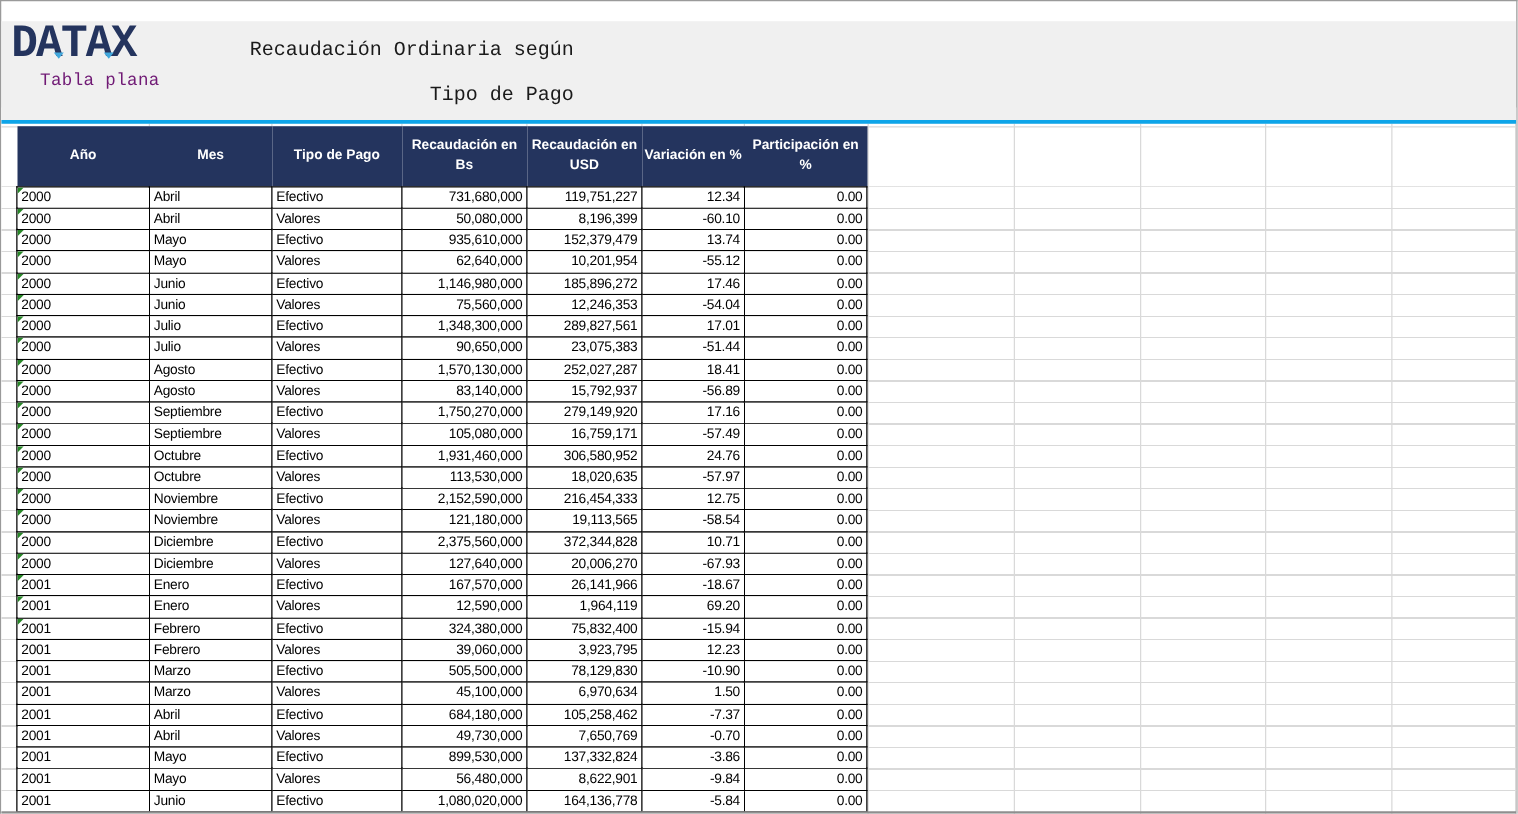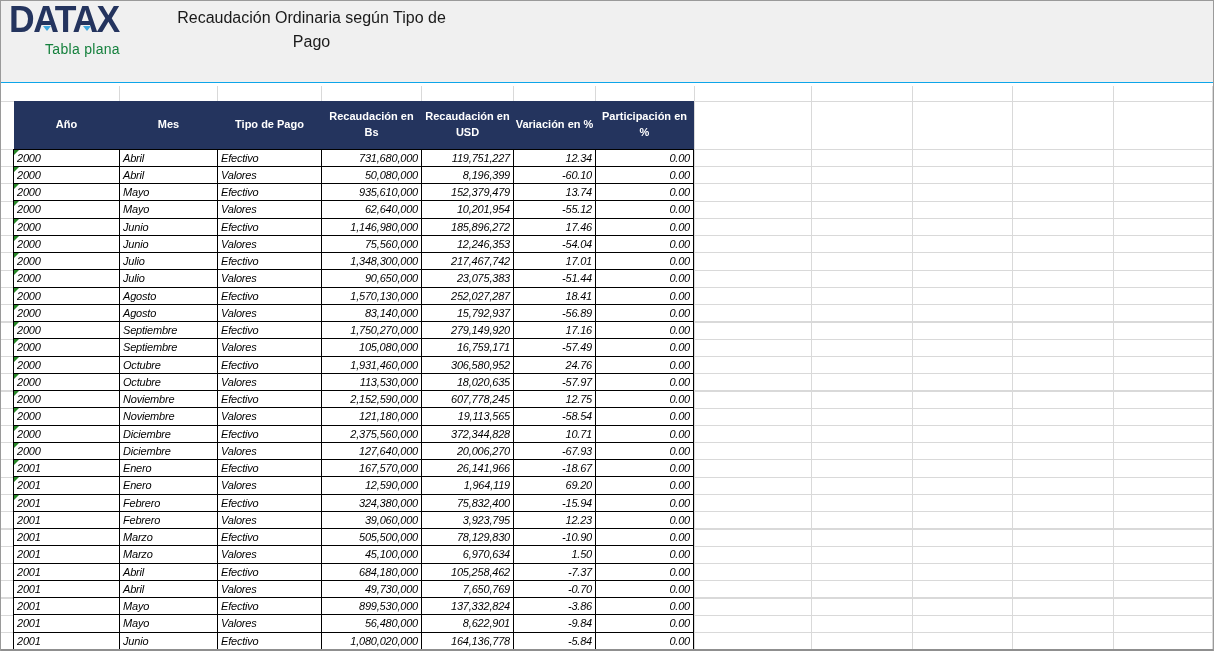--- a/index.html
+++ b/index.html
@@ -9,47 +9,48 @@
     position: relative;
     overflow: hidden;
     background: #FFFFFF;
     border: 1px solid #9A9A9A;
     border-bottom: none;
     font-family: "Liberation Sans", sans-serif;
   }
 
   
   .topbar {
-    position: absolute; top: 0; left: 0; right: 0;
+    position: absolute; top: 16px; left: 0; right: 0;
     height: 82px;
     background: #F0F0F0;
-    border-bottom: 1px solid #0ea5e9;
+    border-bottom: 3px solid #0ea5e9;
     z-index: 4;
+    font-family: Liberation Mono, monospace;
   }
   .logo { position: absolute; left: 8px; top: 0; width: 130px; height: 60px; }
   .logo-text {
     font-size: 37px; font-weight: 700; line-height: 38px;
     color: #24345E; letter-spacing: -1.5px;
     transform: scaleX(0.96); transform-origin: left;
   }
   .tick {
     position: absolute; width: 0; height: 0;
     border-left: 4px solid transparent; border-right: 4px solid transparent;
     border-top: 5px solid #41A8DC;
   }
   .tick1 { left: 34px; top: 25px; }
   .tick2 { left: 74px; top: 25px; }
   .logo-sub {
-    margin-left: 36px; margin-top: 2px;
-    font-size: 14px; color: #15803d; letter-spacing: 0.3px;
+    margin-left: 23px; margin-top: 2px;
+    font-size: 14px; color: #701a75; letter-spacing: 0.3px;
   }
   .report-title {
     position: absolute; left: 163px; top: 5px; width: 295px;
-    text-align: center;
-    font-size: 16px; line-height: 24px; color: #1A1A1A;
+    text-align: right;
+    font-size: 16px; line-height: 36px; color: #1A1A1A;
   }
 
   
   .sheet {
     position: absolute; top: 85px; left: 0;
     width: 1214px; height: 566px;
     background: #FFFFFF;
   }
   .hgrid {
     position: absolute; left: 0; right: 0; top: 63px; bottom: 0;
@@ -67,21 +68,21 @@
     border-collapse: collapse; table-layout: fixed;
     font-size: 11px; color: #000000;
     z-index: 2;
   }
   table.data thead th {
     background: #24345E; color: #FFFFFF;
     font-size: 11px; font-weight: 600; line-height: 1.45;
     height: 48px; text-align: center; vertical-align: middle;
     padding: 0 2px; border: none;
   }
-  table.data tbody tr { height: 17.25px; font-style: italic; }
+  table.data tbody tr { height: 17.25px; }
   table.data tbody td {
     border: 1px solid #000000;
     padding: 0 3px;
     white-space: nowrap; overflow: hidden;
     position: relative;
     background: #FFFFFF;
     letter-spacing: -0.2px;
     vertical-align: middle;
   }
   td.num { text-align: right; }
@@ -200,21 +201,21 @@
           <td class="num">75,560,000</td>
           <td class="num">12,246,353</td>
           <td class="num">-54.04</td>
           <td class="num">0.00</td>
         </tr>
         <tr>
           <td class="txt">2000<span class="flag"></span></td>
           <td class="txt">Julio</td>
           <td class="txt">Efectivo</td>
           <td class="num">1,348,300,000</td>
-          <td class="num">217,467,742</td>
+          <td class="num">289,827,561</td>
           <td class="num">17.01</td>
           <td class="num">0.00</td>
         </tr>
         <tr>
           <td class="txt">2000<span class="flag"></span></td>
           <td class="txt">Julio</td>
           <td class="txt">Valores</td>
           <td class="num">90,650,000</td>
           <td class="num">23,075,383</td>
           <td class="num">-51.44</td>
@@ -272,21 +273,21 @@
           <td class="num">113,530,000</td>
           <td class="num">18,020,635</td>
           <td class="num">-57.97</td>
           <td class="num">0.00</td>
         </tr>
         <tr>
           <td class="txt">2000<span class="flag"></span></td>
           <td class="txt">Noviembre</td>
           <td class="txt">Efectivo</td>
           <td class="num">2,152,590,000</td>
-          <td class="num">607,778,245</td>
+          <td class="num">216,454,333</td>
           <td class="num">12.75</td>
           <td class="num">0.00</td>
         </tr>
         <tr>
           <td class="txt">2000<span class="flag"></span></td>
           <td class="txt">Noviembre</td>
           <td class="txt">Valores</td>
           <td class="num">121,180,000</td>
           <td class="num">19,113,565</td>
           <td class="num">-58.54</td>

